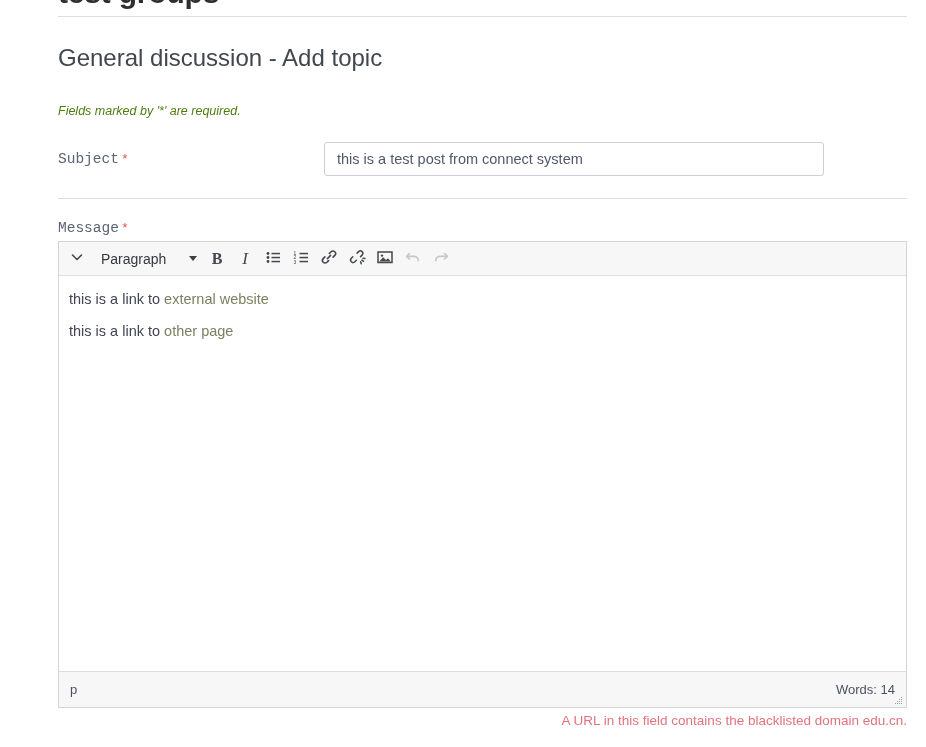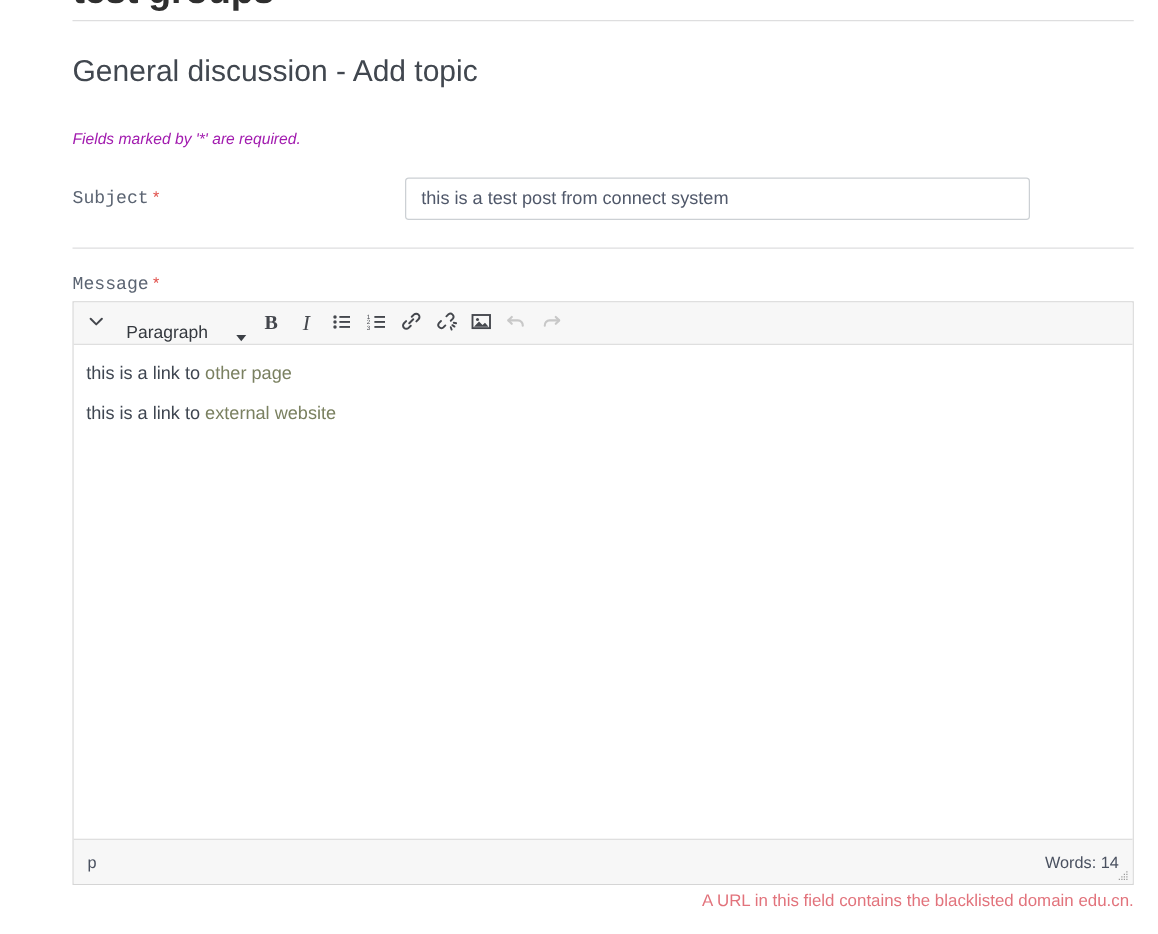--- a/index.html
+++ b/index.html
@@ -65,21 +65,21 @@
     white-space: nowrap;
   }
 
   
   .required-note {
     position: absolute;
     left: 0;
     top: 103px;
     font-size: 12.5px;
     font-style: italic;
-    color: #a21caf;
+    color: #4d7c0f;
     line-height: 16px;
     white-space: nowrap;
   }
 
   
   .field-label {
     position: absolute;
     font-size: 14.5px;
     color: #5b6472;
     line-height: 18px;
@@ -140,21 +140,21 @@
     border: 0;
     background: transparent;
     cursor: pointer;
     color: #44474d;
     padding: 0;
     font-family: "Liberation Sans", sans-serif;
   }
   .tb-btn.disabled { cursor: default; color: #c8c8c8; }
   .tb-format {
     display: inline-flex;
-    align-items: flex-end;
+    align-items: center;
     height: 28px;
     padding: 0 6px 0 10px;
     background: transparent;
     border: 0;
     cursor: pointer;
     color: #34383e;
     font-size: 14px;
     font-family: "Liberation Sans", sans-serif;
     white-space: nowrap;
   }
@@ -343,24 +343,24 @@
               <path d="M12.6 5.6 L15.4 8.3 L12.6 11" fill="none" stroke="#c8c8c8" stroke-width="1.7" stroke-linecap="round" stroke-linejoin="round"></path>
               <path d="M15.1 8.3 L7.7 8.3 a4 4 0 0 0 -3.9 4.3" fill="none" stroke="#c8c8c8" stroke-width="1.7" stroke-linecap="round"></path>
             </svg>
           </span>
         </button>
 
       </div>
 
       <div class="editor-body">
         <p>
-          <span>this is a link to </span><a href="#">other page</a>
+          <span>this is a link to </span><a href="#">external website</a>
         </p>
         <p>
-          <span>this is a link to </span><a href="#">external website</a>
+          <span>this is a link to </span><a href="#">other page</a>
         </p>
       </div>
 
       <div class="editor-status">
         <span class="status-path">p</span>
         <span class="status-right">Words: 14</span>
         <span class="resize-grip">
           <svg width="10" height="10" viewBox="0 0 10 10" aria-hidden="true">
             <g fill="#9a9a9a">
               <rect x="8" y="1" width="1" height="1"></rect>

